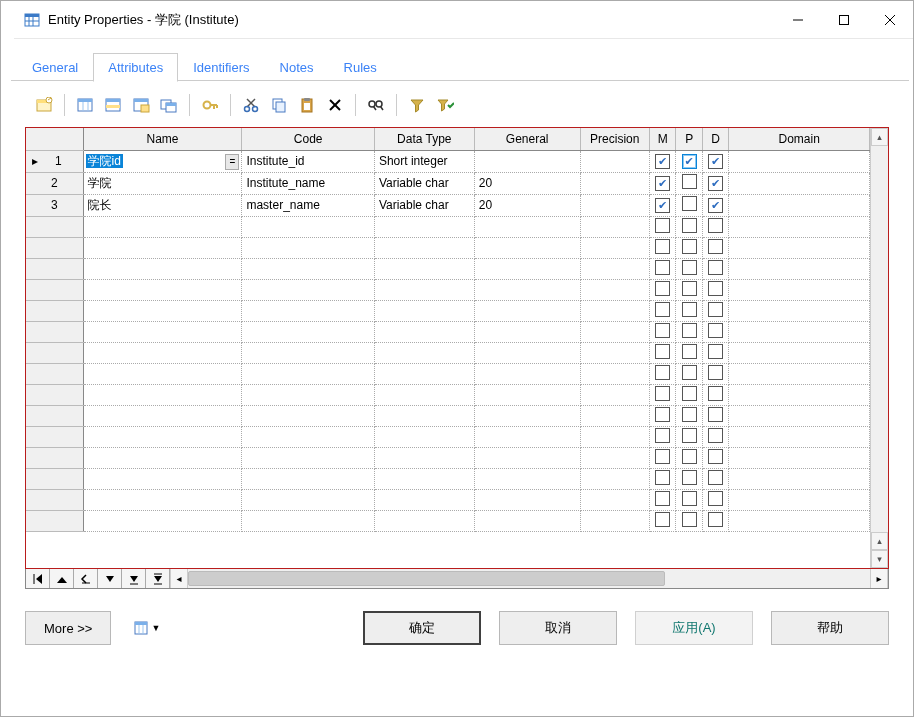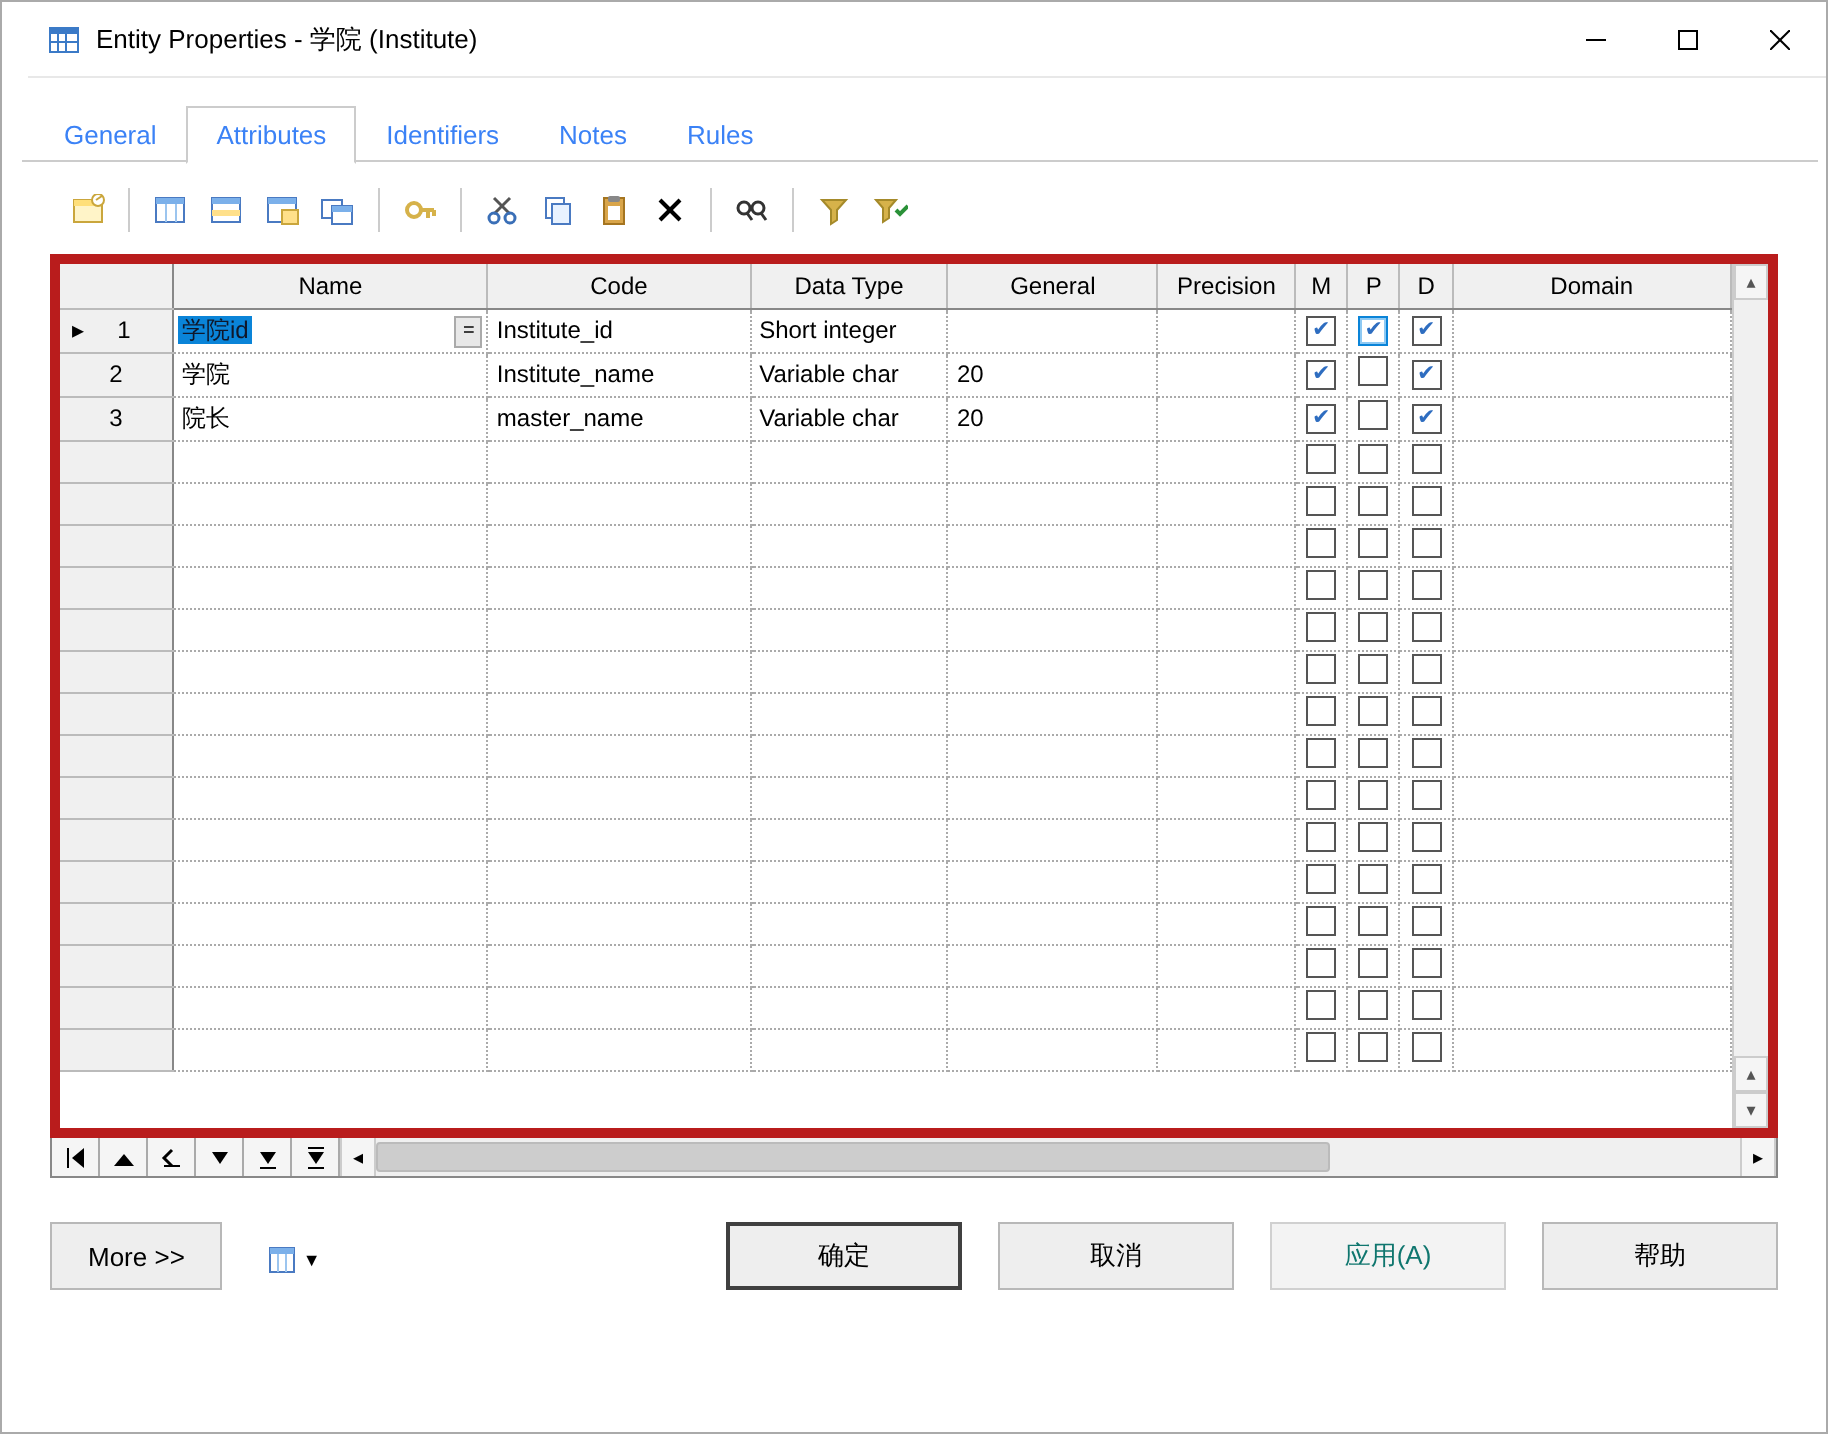--- a/index.html
+++ b/index.html
@@ -88,21 +88,21 @@
   .tool-btn {
     width: 26px; height: 24px;
     display: flex; align-items: center; justify-content: center;
     border: 1px solid transparent;
     border-radius: 2px;
   }
 
   
   .grid-area {
     margin: 0 14px;
-    border: 5px solid #b91c1c;
+    border: 1px solid #b91c1c;
     position: relative;
     height: 442px;
     display: flex;
   }
   .grid-body {
     flex: 1;
     overflow: hidden;
   }
   .grid-scrollbar-v {
     width: 18px;
@@ -149,21 +149,21 @@
     background: #f0f0f0;
     width: 56px;
     text-align: center;
     border-right: 1px solid #888;
     border-bottom: 1px solid #bbb;
   }
   table.grid tbody td { text-align: left; }
   table.grid tbody td.center { text-align: center; padding: 0; }
   .name-cell-selected {
     background: #0a84d8;
-    color: #0f172a;
+    color: #ffffff;
     padding: 0 2px;
   }
   .btn-eq {
     display: inline-flex; width: 14px; height: 16px;
     align-items: center; justify-content: center;
     background: #e8e8e8; border: 1px solid #aaa;
     float: right; font-size: 10px; margin-top: 1px;
   }
   .chk {
     width: 15px; height: 15px;
@@ -193,21 +193,21 @@
     font-size: 10px; background: #f5f5f5;
   }
   .hscroll { flex: 1; display: flex; align-items: stretch; }
   .hscroll .arrow { width: 18px; display:flex;align-items:center;justify-content:center;font-size:10px;border-left:1px solid #ccc;border-right:1px solid #ccc;background:#f5f5f5;}
   .hscroll .track { flex:1; background:#f0f0f0; position:relative; }
   .hscroll .track .thumb { position:absolute; left:0; top:2px; bottom:2px; width:70%; background:#cdcdcd; border:1px solid #bbb; border-radius:2px;}
 
   
   .footer {
     display: flex;
-    align-items: flex-end;
+    align-items: center;
     gap: 18px;
     padding: 22px 14px 4px 14px;
   }
   .footer .spacer { flex: 1; }
   .btn {
     height: 34px;
     min-width: 118px;
     border: 1px solid #b8b8b8;
     background: #eee;
     display: flex; align-items: center; justify-content: center;

